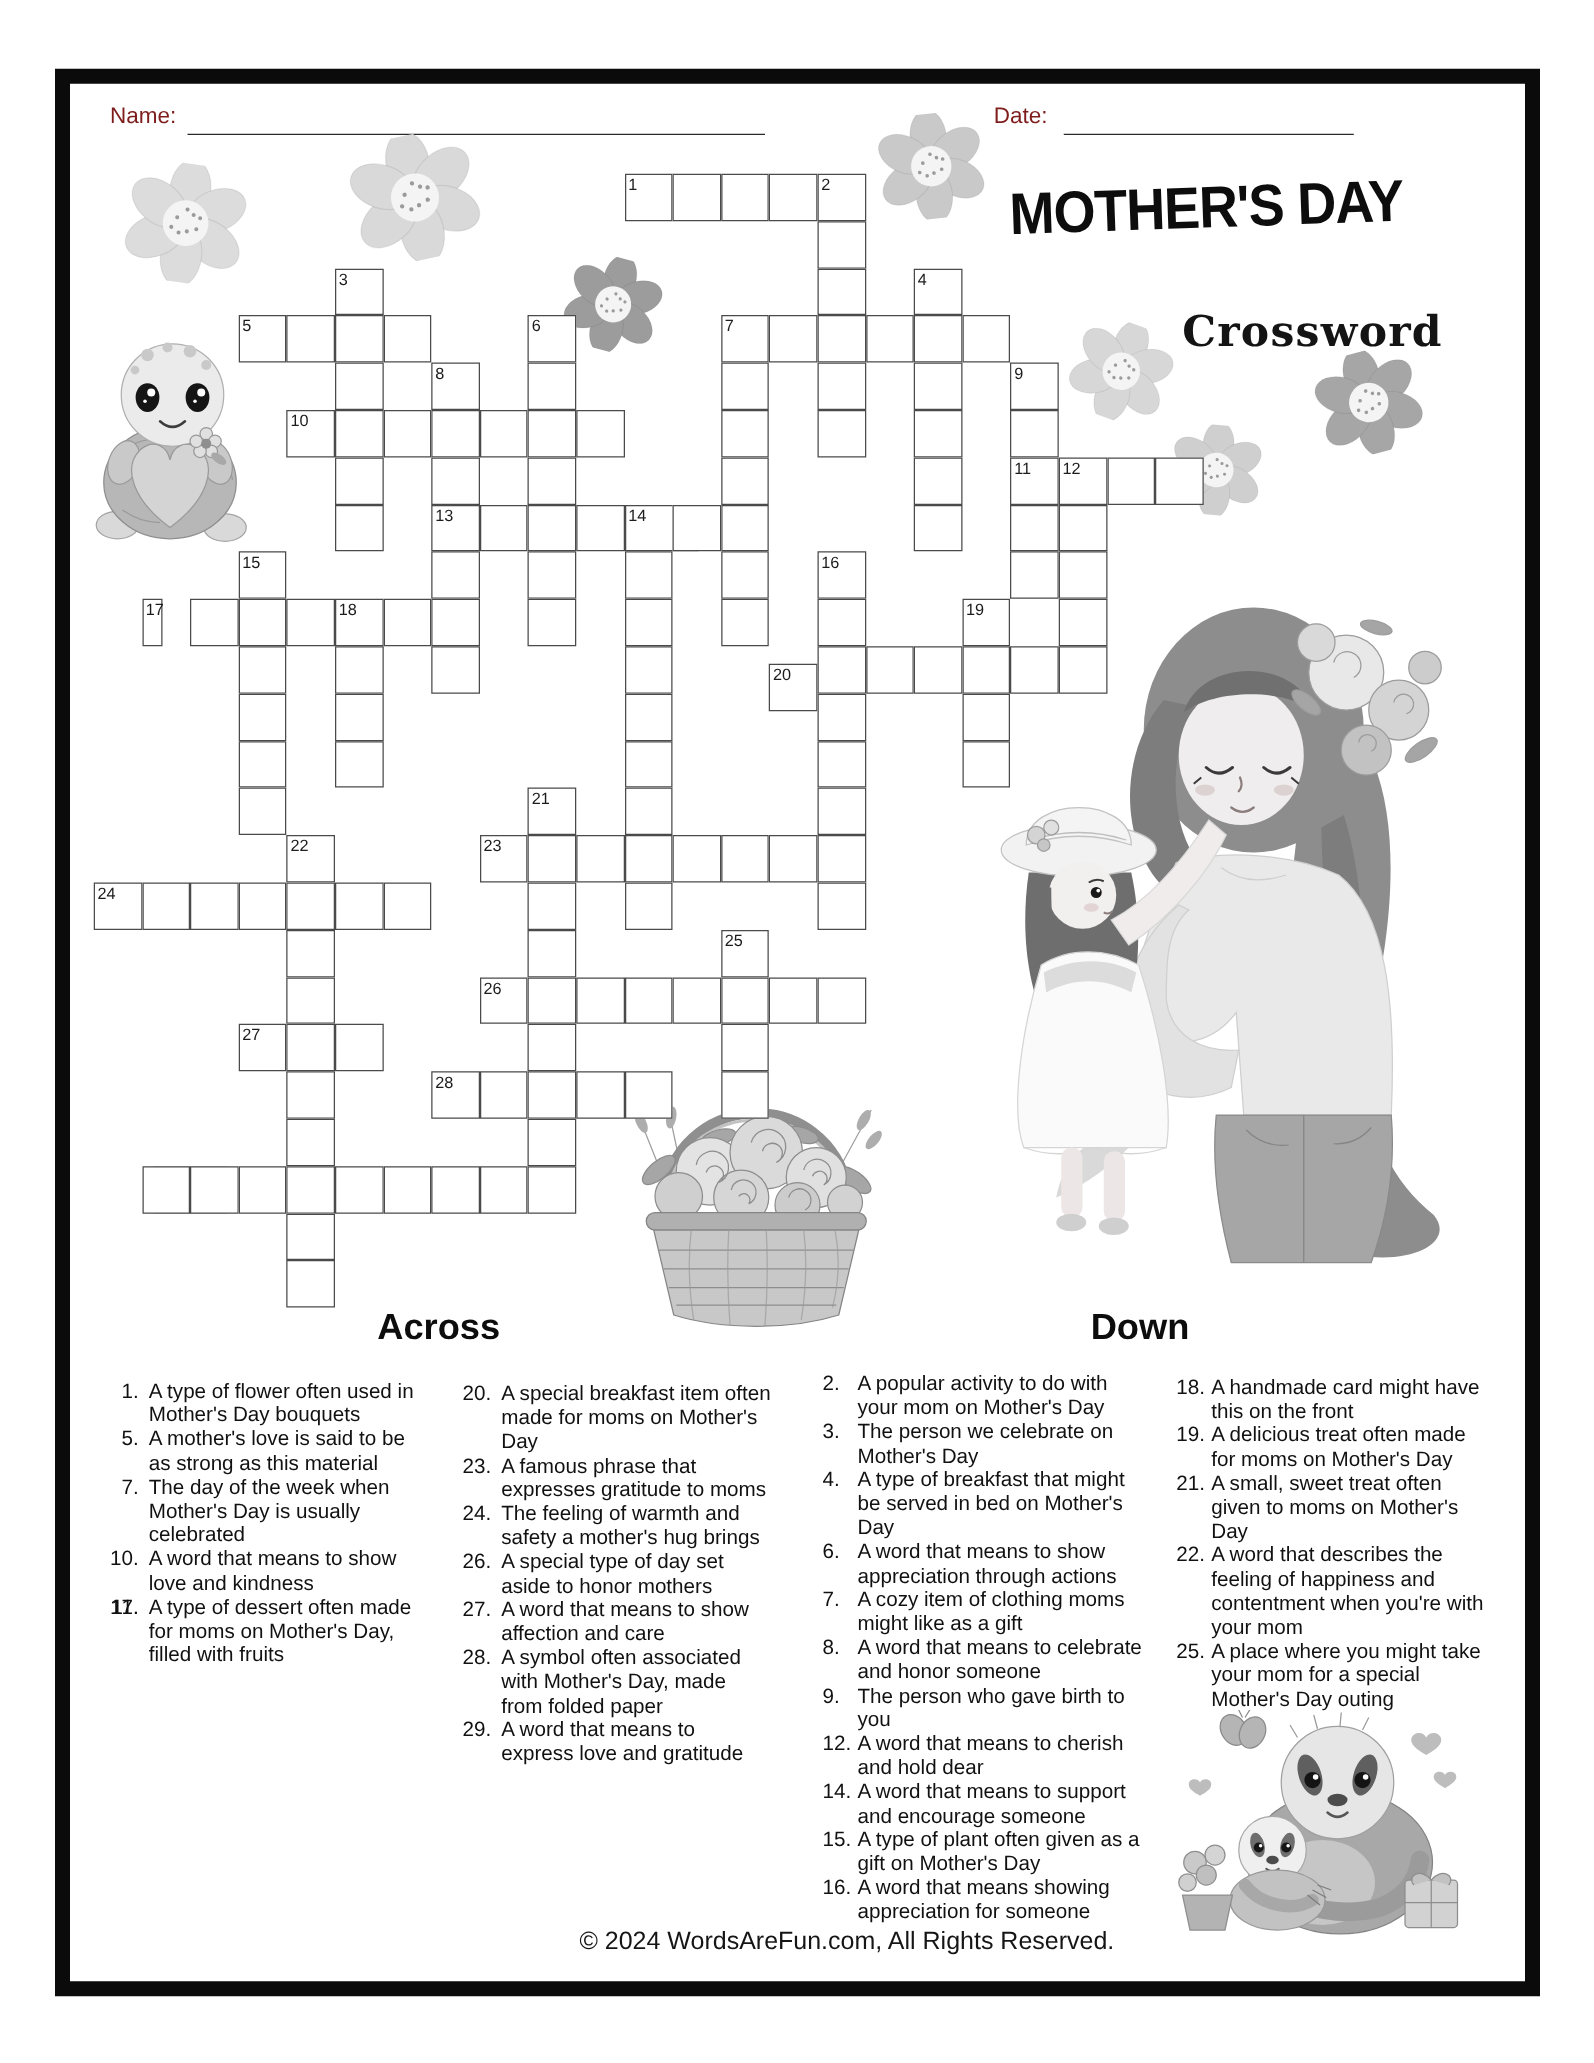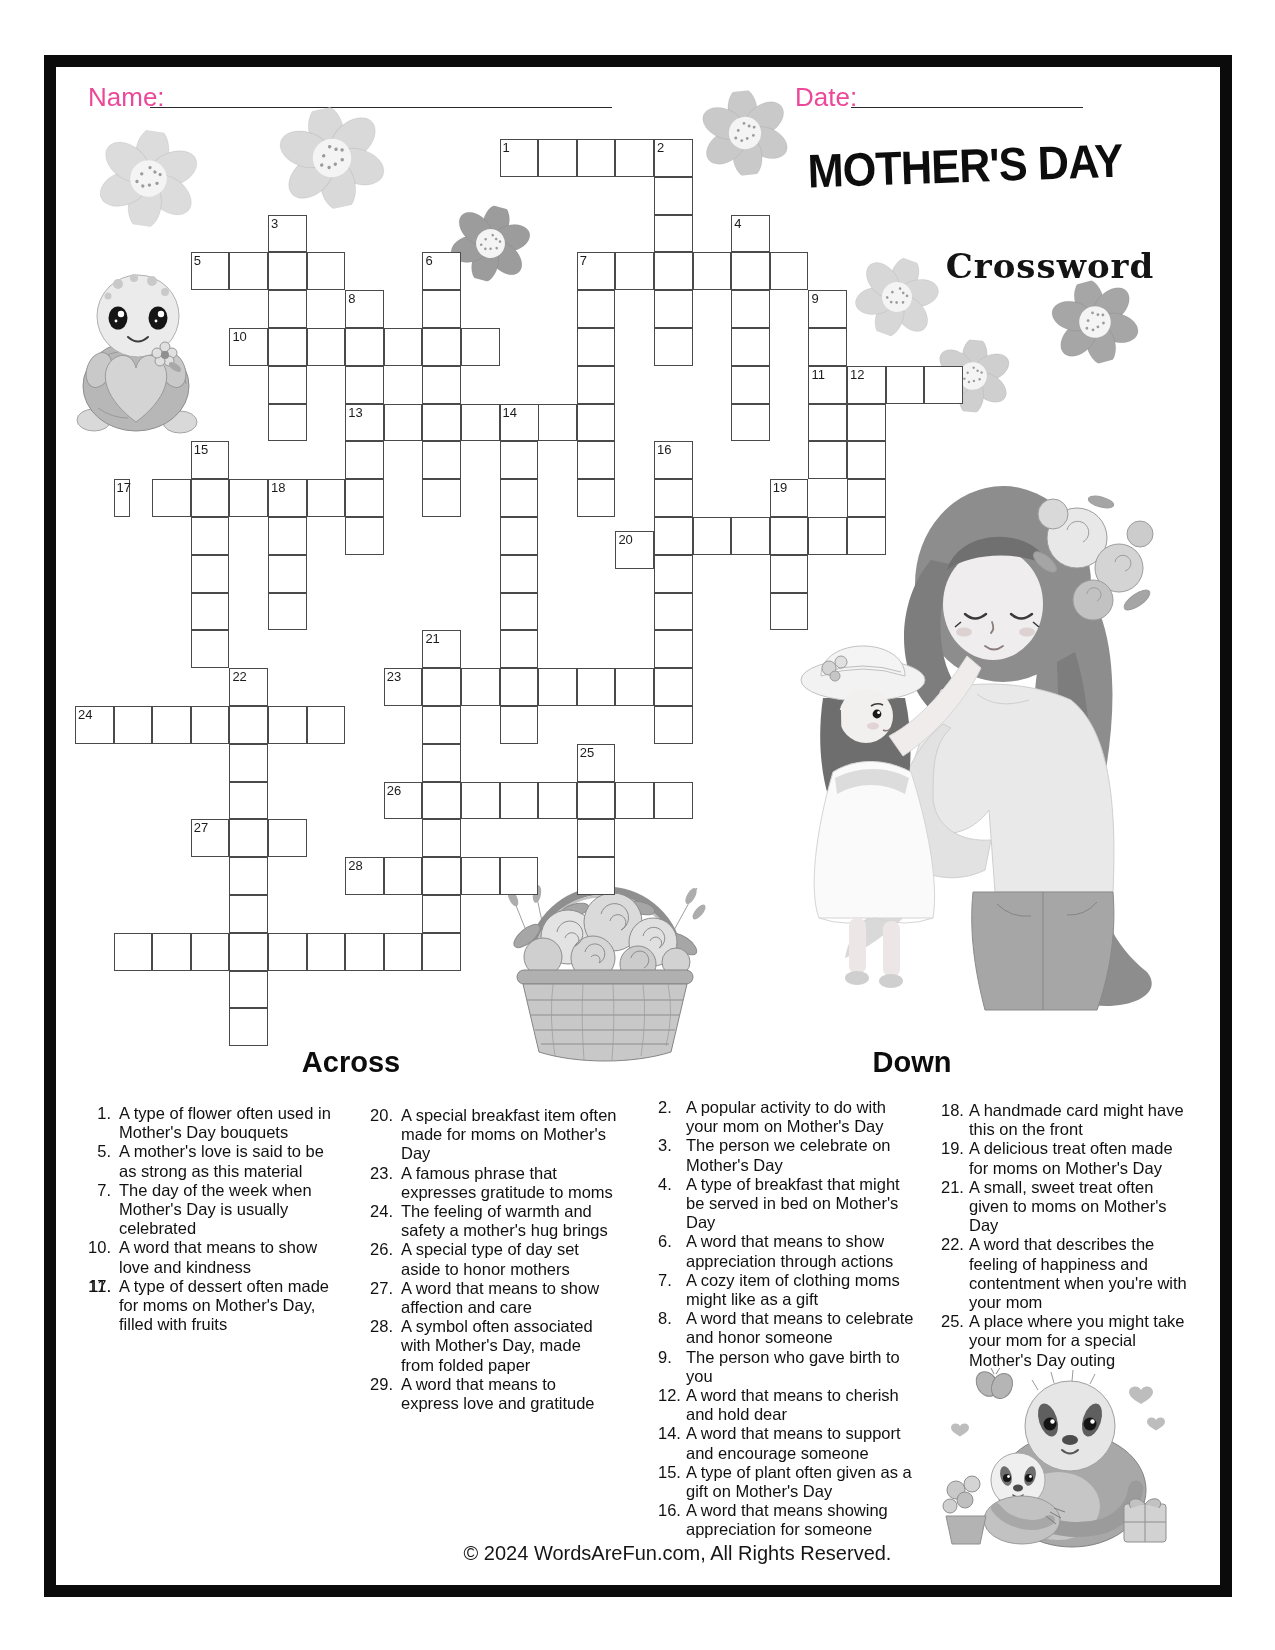--- a/index.html
+++ b/index.html
@@ -2,21 +2,21 @@
 <html><head>
 <meta charset="utf-8">
 <style>
   html,body{margin:0;padding:0;}
   body{width:1275px;height:1650px;position:relative;background:#ffffff;overflow:hidden;
        font-family:"Liberation Sans",sans-serif;color:#111;}
   .abs{position:absolute;}
   
   .frame{left:44px;top:55px;width:1188px;height:1542px;border:12px solid #0b0b0b;box-sizing:border-box;}
   
-  .hdr-label{font-size:26px;color:#ec4899;}
+  .hdr-label{font-size:18px;color:#7f1d1d;}
   .write-line{height:0;border-bottom:1.6px solid #2a2a2a;}
   
   .title1{left:782px;top:138px;width:366px;text-align:center;font-weight:900;font-size:47px;
           letter-spacing:-1px;transform:rotate(-2deg) scaleX(0.92);color:#0d0d0d;}
   .title2{left:930px;top:246px;width:240px;text-align:center;font-family:"DejaVu Serif",serif;
           font-weight:bold;font-size:34px;letter-spacing:1px;color:#141414;}
   
   #grid{left:75px;top:139px;width:890px;height:910px;z-index:4;}
   .cell{position:absolute;background:#fff;border:1px solid #4a4a4a;box-sizing:border-box;}
   .cnum{position:absolute;left:2px;top:0px;font-size:13px;line-height:15px;color:#1c1c1c;}

